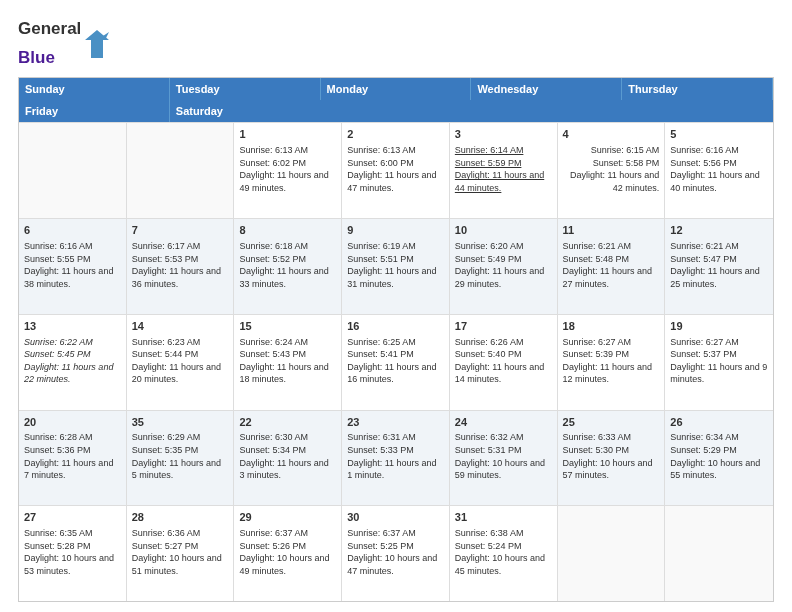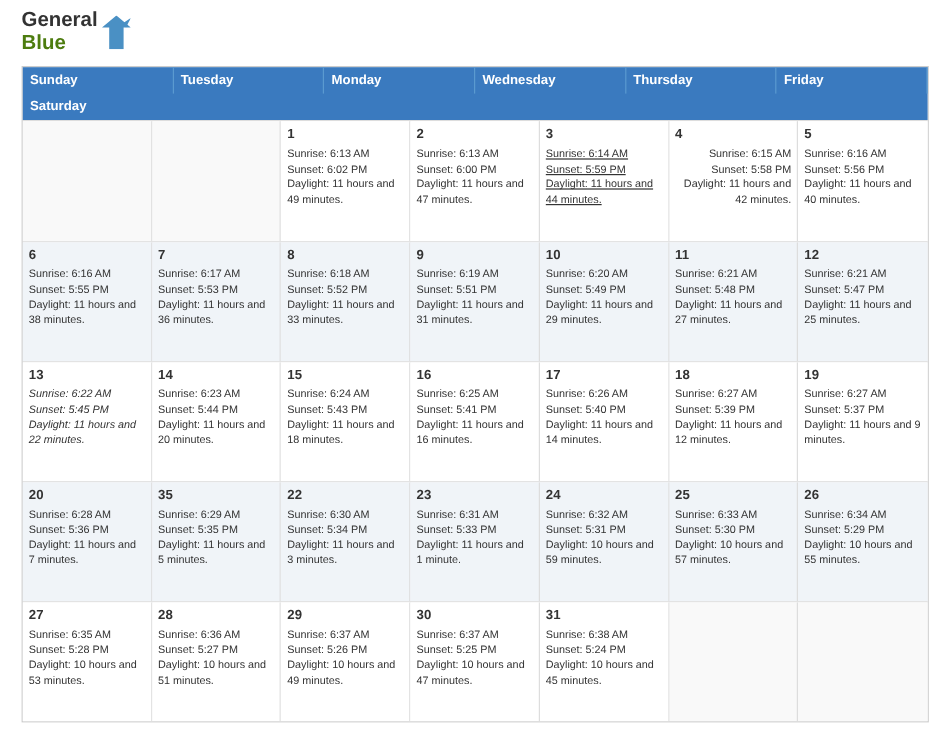--- a/index.html
+++ b/index.html
@@ -6,21 +6,21 @@
     body {
       width: 792px;
       height: 612px;
       font-family: Arial, sans-serif;
       background: #fff;
       overflow: hidden;
     }
     .page {
       width: 792px;
       height: 612px;
-      padding: 8px 18px 10px 18px;
+      padding: 20px 18px 10px 18px;
       display: flex;
       flex-direction: column;
     }
     .header {
       display: flex;
       justify-content: space-between;
       align-items: flex-start;
       margin-bottom: 10px;
     }
     .logo {
@@ -41,21 +41,21 @@
       color: #555;
     }
     .calendar {
       flex: 1;
       display: flex;
       flex-direction: column;
       border: 1px solid #ccc;
     }
     .cal-header-row {
       display: grid;
-      grid-template-columns: repeat(6, 1fr);
+      grid-template-columns: repeat(5, 1fr);
       background: #3a7abf;
     }
     .cal-header-cell {
       color: #fff;
       font-size: 11px;
       font-weight: bold;
       padding: 5px 6px;
       border-right: 1px solid #5a9ad0;
     }
     .cal-header-cell:last-child { border-right: none; }
@@ -96,21 +96,21 @@
   </style>
 </head>
 <body>
 
 <div class="page">
   <div class="header">
     <div class="logo">
   <div style="display:flex; align-items:center; gap:4px;">
     <div>
       <div style="font-size:17px; font-weight:bold; color:#333; line-height:1.1;">General</div>
-      <div style="font-size:17px; font-weight:bold; color:#4d7c0f; line-height:1.1;">Blue</div>
+      <div style="font-size:17px; font-weight:bold; color:#4c1d95; line-height:1.1;margin-top:10px;">Blue</div>
     </div>
     <svg width="24" height="28" viewBox="0 0 24 28">
       <path d="M12 0 L24 10 L18 10 L18 28 L6 28 L6 10 L0 10 Z" fill="#4a90c4"></path>
       <path d="M18 6 L24 2 L20 10 Z" fill="#4a90c4"></path>
     </svg>
   </div>
 </div>
     <div class="title-block">
       <div class="month-title"></div>
       <div class="subtitle"></div>

